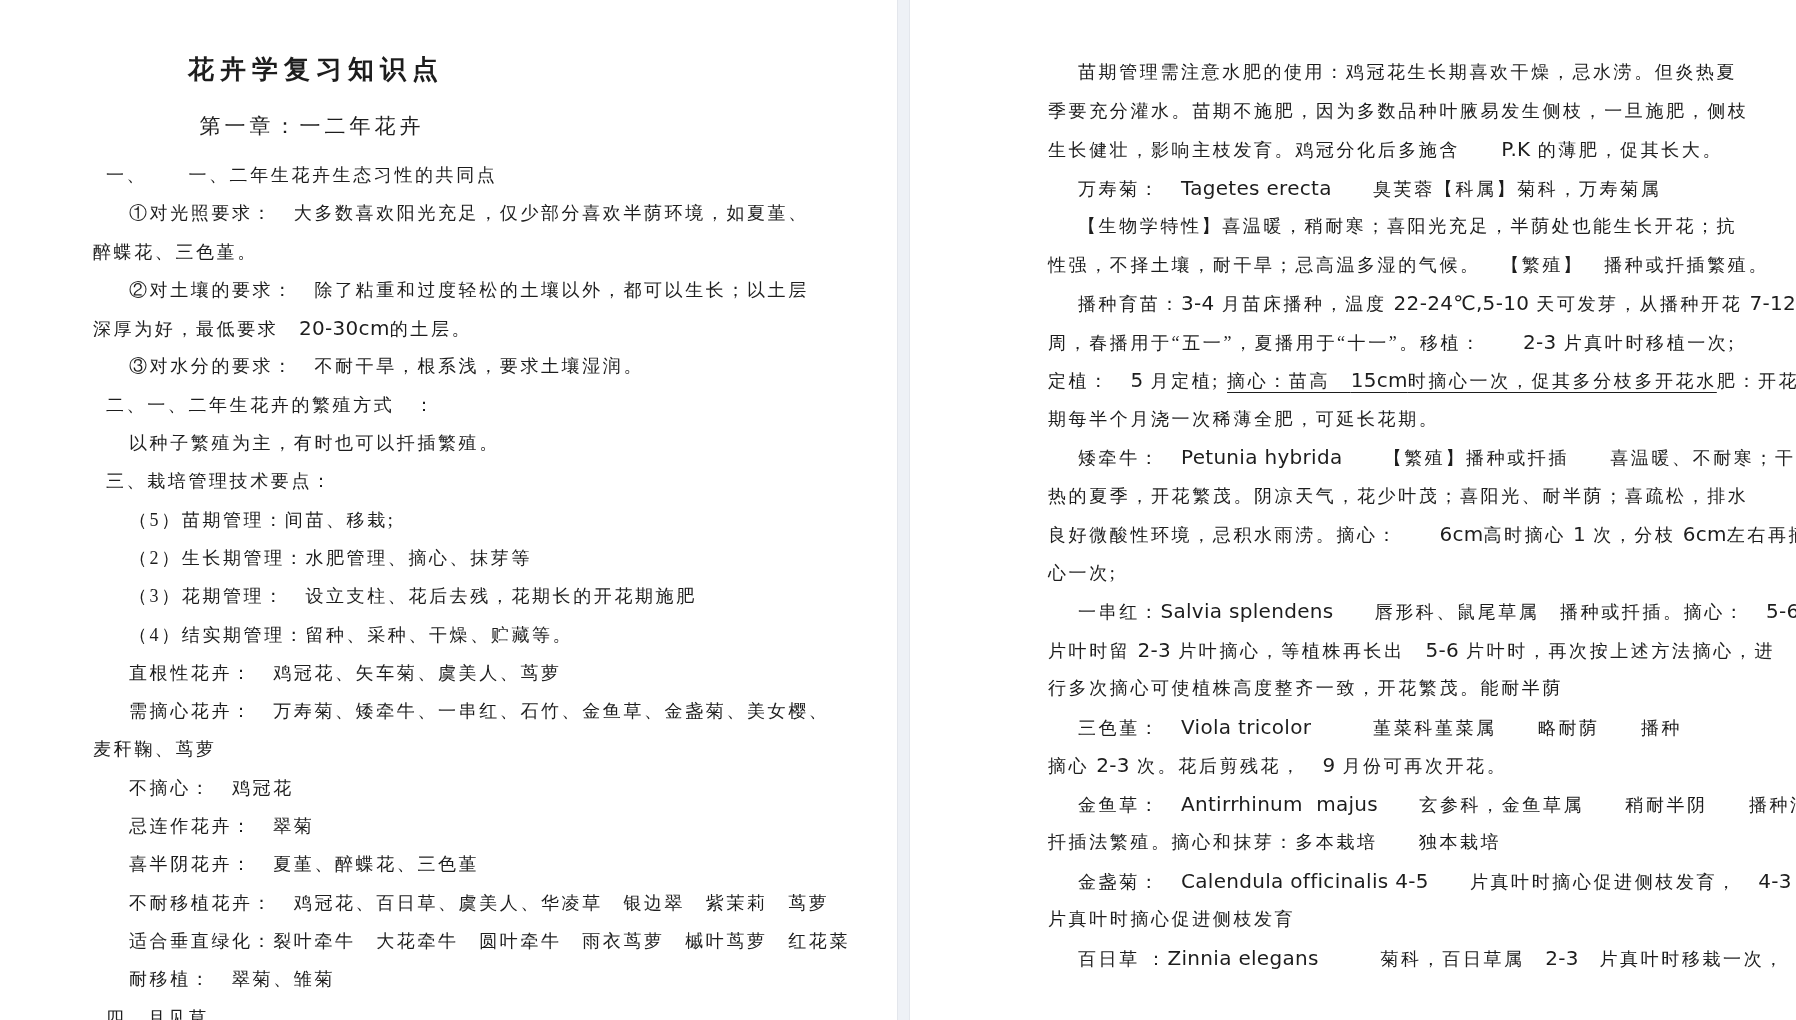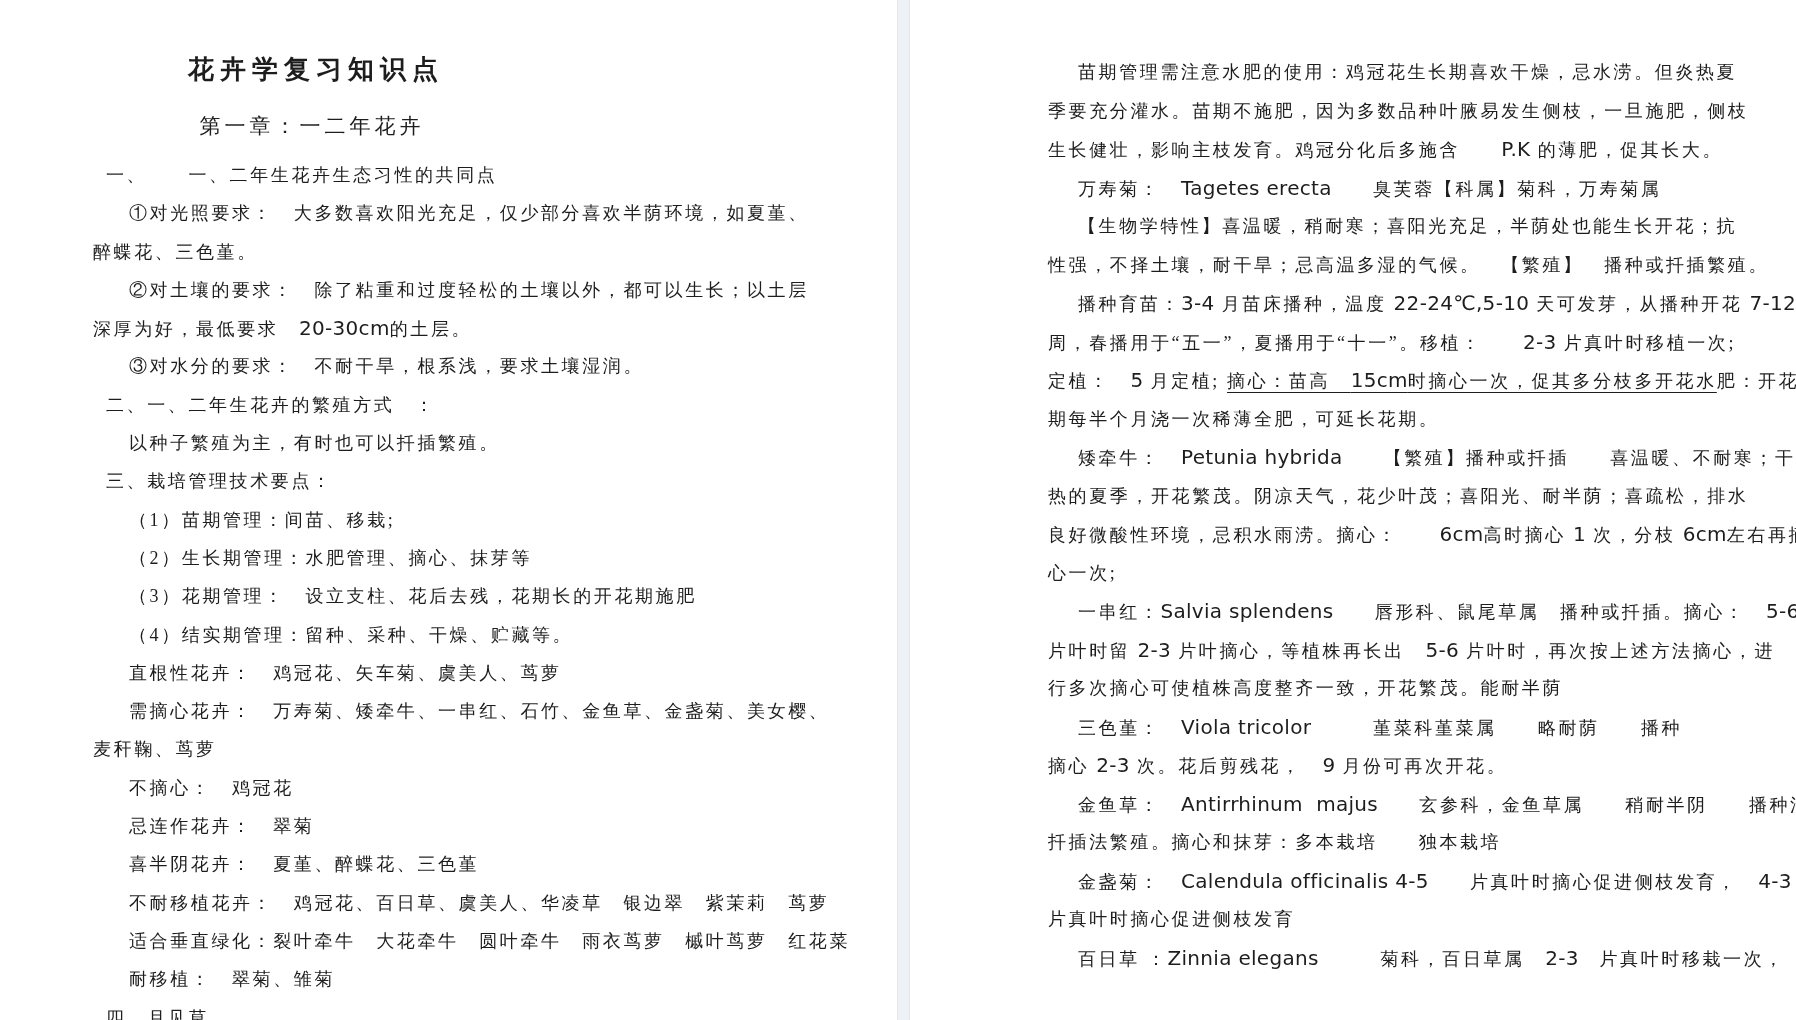--- a/index.html
+++ b/index.html
@@ -38,21 +38,21 @@
     <div class="lines">
         <div class="line t"><span>一、　　一、二年生花卉生态习性的共同点</span></div>
         <div class="line p"><span>①对光照要求：　大多数喜欢阳光充足，仅少部分喜欢半荫环境，如夏堇、</span></div>
         <div class="line c"><span>醉蝶花、三色堇。</span></div>
         <div class="line p"><span>②对土壤的要求：　除了粘重和过度轻松的土壤以外，都可以生长；以土层</span></div>
         <div class="line c"><span>深厚为好，最低要求　</span><span class="lat">20-30cm</span><span>的土层。</span></div>
         <div class="line p"><span>③对水分的要求：　不耐干旱，根系浅，要求土壤湿润。</span></div>
         <div class="line t"><span>二、一、二年生花卉的繁殖方式　：</span></div>
         <div class="line p"><span>以种子繁殖为主，有时也可以扦插繁殖。</span></div>
         <div class="line t"><span>三、栽培管理技术要点：</span></div>
-        <div class="line p"><span>（1）苗期管理：间苗、移栽;</span></div>
+        <div class="line p"><span>（5）苗期管理：间苗、移栽;</span></div>
         <div class="line p"><span>（2）生长期管理：水肥管理、摘心、抹芽等</span></div>
         <div class="line p"><span>（3）花期管理：　设立支柱、花后去残，花期长的开花期施肥</span></div>
         <div class="line p"><span>（4）结实期管理：留种、采种、干燥、贮藏等。</span></div>
         <div class="line p"><span>直根性花卉：　鸡冠花、矢车菊、虞美人、茑萝</span></div>
         <div class="line p"><span>需摘心花卉：　万寿菊、矮牵牛、一串红、石竹、金鱼草、金盏菊、美女樱、</span></div>
         <div class="line c"><span>麦秆鞠、茑萝</span></div>
         <div class="line p"><span>不摘心：　鸡冠花</span></div>
         <div class="line p"><span>忌连作花卉：　翠菊</span></div>
         <div class="line p"><span>喜半阴花卉：　夏堇、醉蝶花、三色堇</span></div>
         <div class="line p"><span>不耐移植花卉：　鸡冠花、百日草、虞美人、华凌草　银边翠　紫茉莉　茑萝</span></div>

